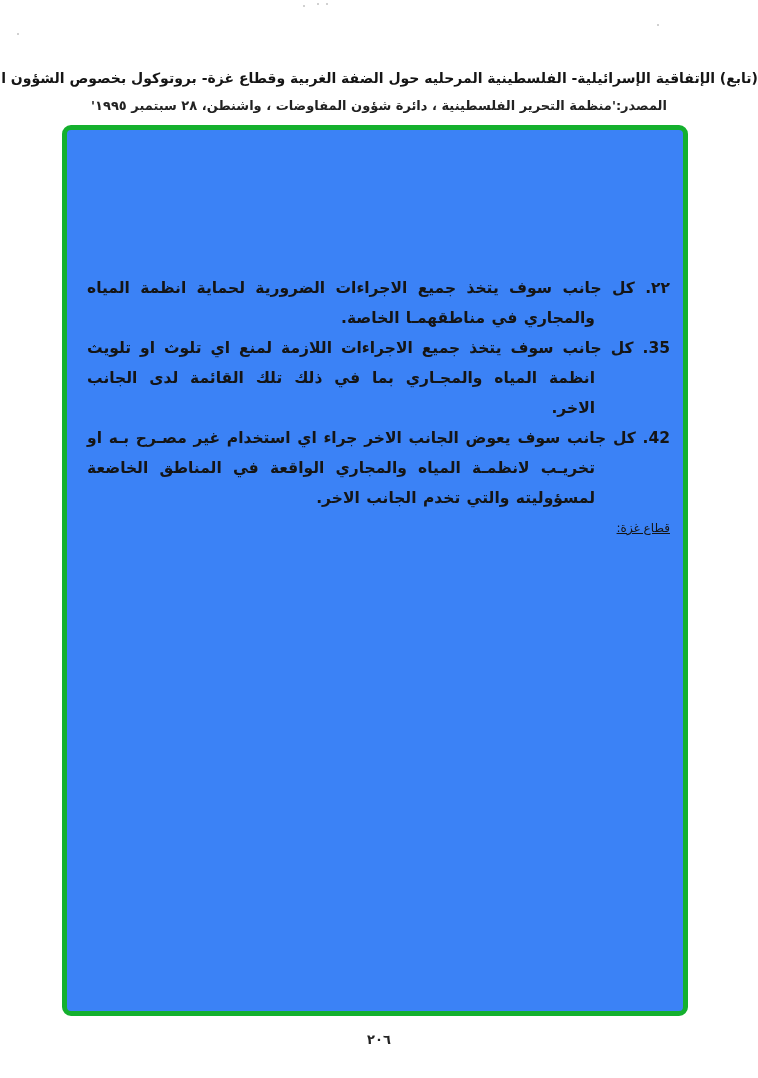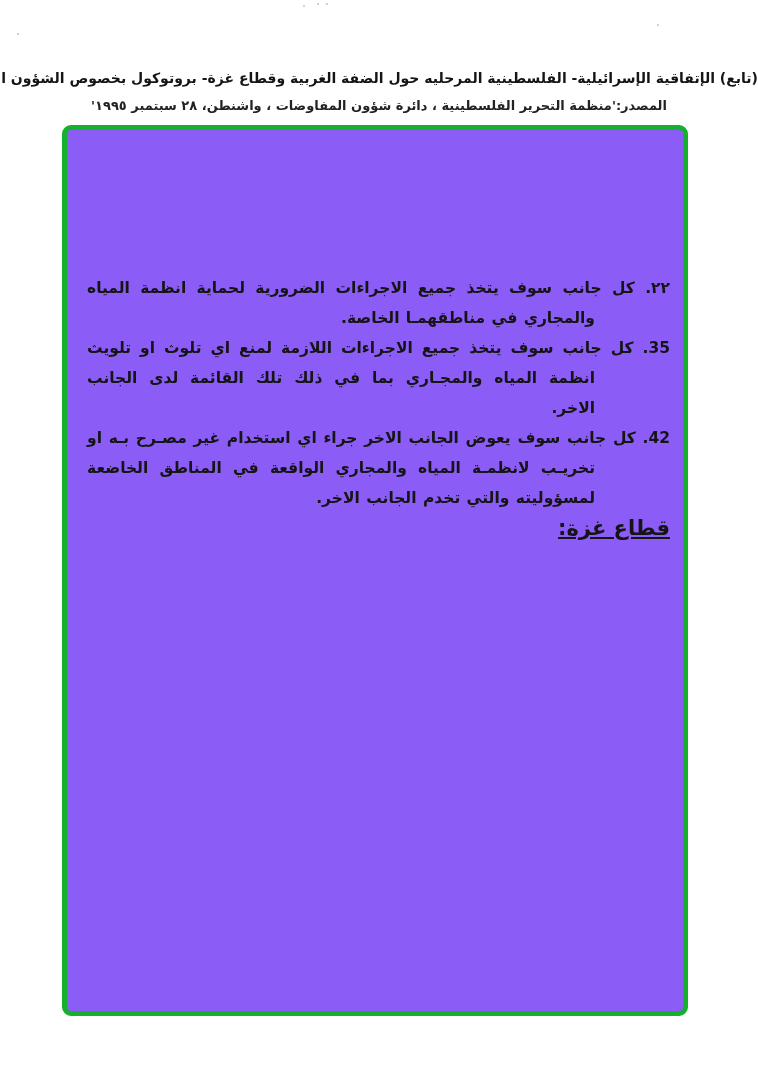--- a/index.html
+++ b/index.html
@@ -38,21 +38,21 @@
   }
   .frame {
     position: absolute;
     left: 62px;
     top: 125px;
     width: 626px;
     height: 891px;
     box-sizing: border-box;
     border: 5px solid #14b02e;
     border-radius: 9px;
-    background: #8b5cf6;
+    background: #3b82f6;
   }
   .frame-content {
     position: absolute;
     top: 143px;
     right: 13px;
     left: 20px;
     direction: rtl;
   }
   .para {
     margin: 0;
@@ -65,22 +65,22 @@
     text-indent: -75px;
     word-spacing: 1px;
   }
   .para.deep-indent {
     padding-right: 92px;
     text-indent: -92px;
   }
   .para .num { white-space: nowrap; }
   .section-heading {
     margin: 0;
-    font-size: 21px;
-    font-weight: 700;
+    font-size: 12px;
+    font-weight: 400;
     line-height: 30px;
     direction: rtl;
     text-align: right;
   }
   .section-heading .underlined { text-decoration: underline; }
   .page-number {
     position: absolute;
     top: 1032px;
     left: 0;
     right: 0;
@@ -127,14 +127,15 @@
       <p class="para"><span class="num">35.</span> <span>كل جانب سوف يتخذ جميع الاجراءات اللازمة لمنع اي تلوث او تلويث انظمة المياه والمجـاري بما في ذلك تلك القائمة لدى الجانب الاخر.</span></p>
 
       <p class="para"><span class="num">42.</span> <span>كل جانب سوف يعوض الجانب الاخر جراء اي استخدام غير مصـرح بـه او تخريـب لانظمـة المياه والمجاري الواقعة في المناطق الخاضعة لمسؤوليته والتي تخدم الجانب الاخر.</span></p>
 
       <p class="section-heading"><span class="underlined">قطاع غزة:</span></p>
 
 
     </div>
   </div>
 
+  <div class="page-number">٢٠٦</div>
 
 </div>
 
 </body></html>

